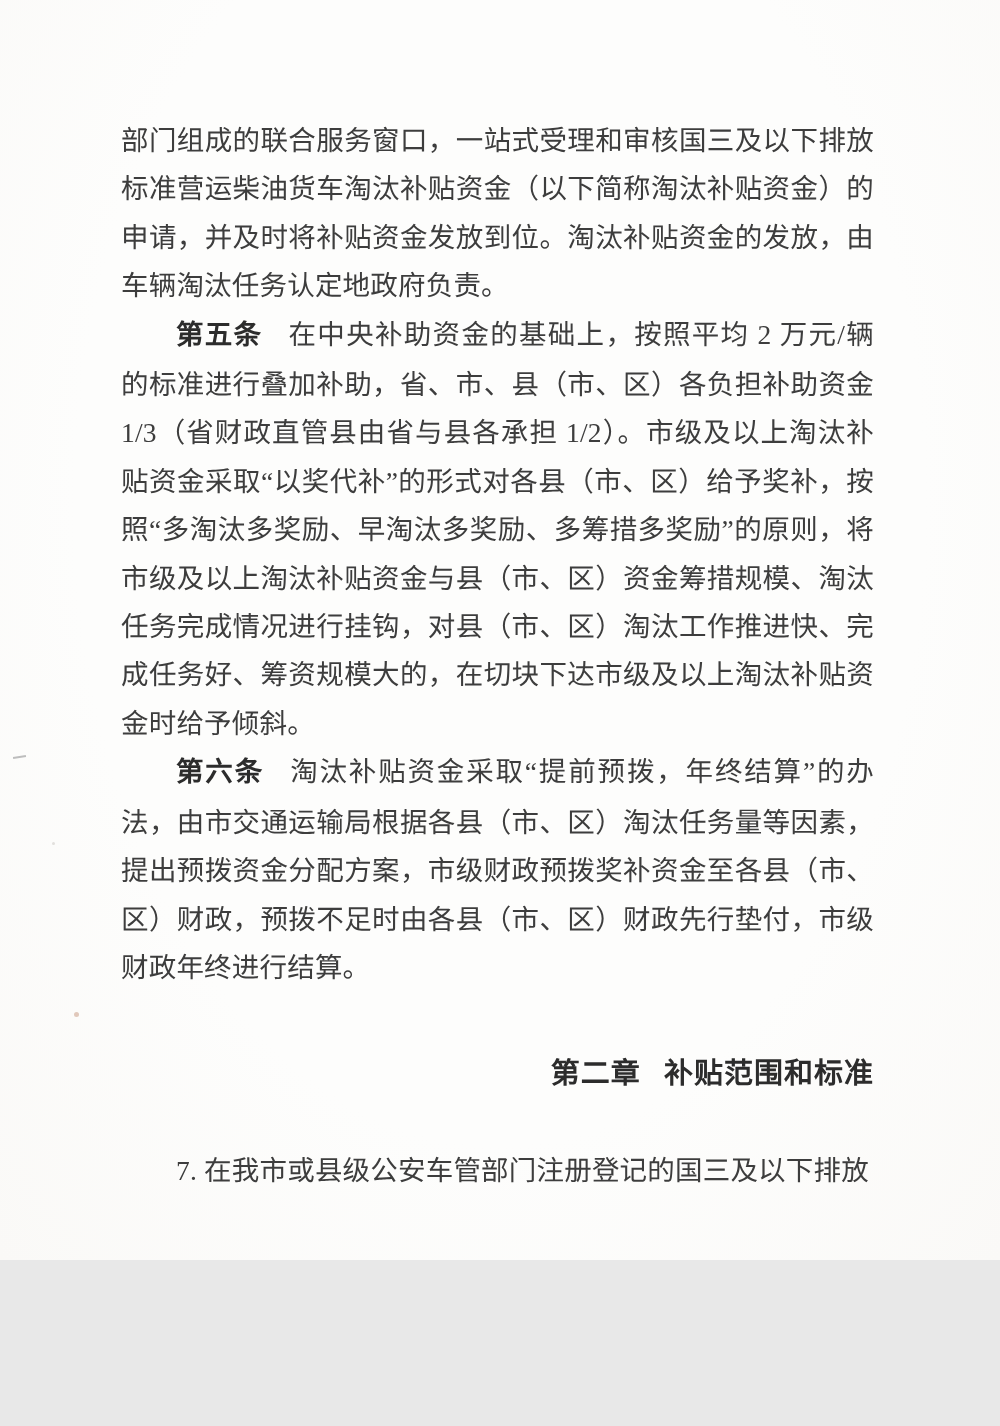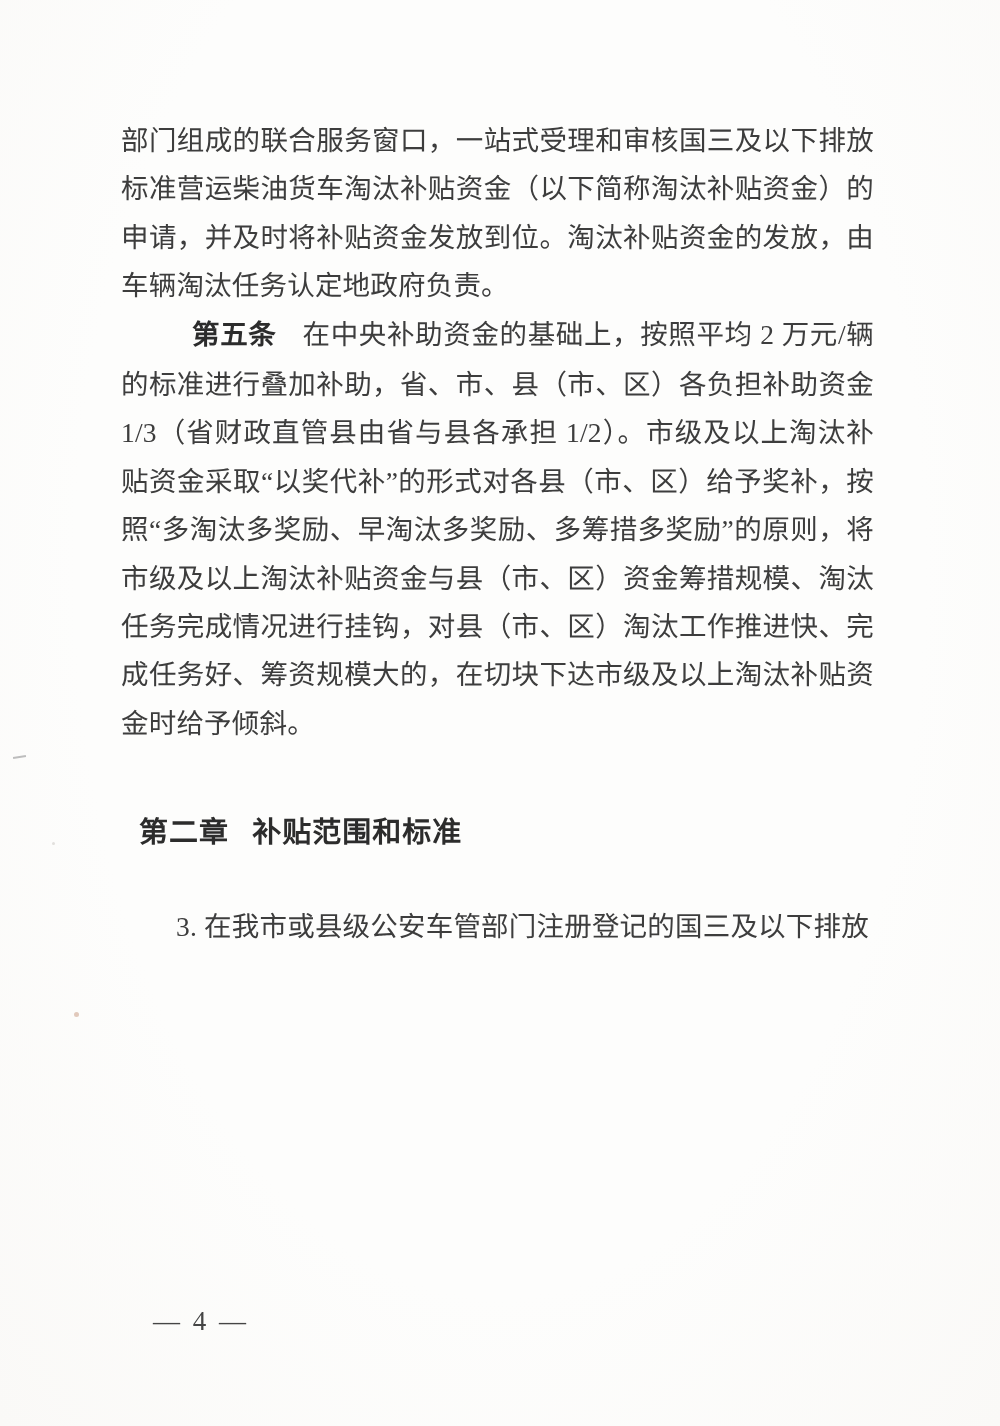--- a/index.html
+++ b/index.html
@@ -1,20 +1,20 @@
 <!DOCTYPE html>
 <html lang="zh-CN"><head>
 <meta charset="utf-8">
 <style>
   * { margin: 0; padding: 0; box-sizing: border-box; }
   html, body { background: #e8e8e8; }
   .page {
     position: relative;
     width: 1000px;
-    height: 1426px;
+    height: 1260px;
     margin: 0 auto;
     background: #fcfcfb;
     background-image: radial-gradient(ellipse at 50% 40%, #fdfdfc 60%, #faf9f7 100%);
     overflow: hidden;
     font-family: "Liberation Serif", "DejaVu Serif", serif;
     color: #3d3d3d;
   }
   .content {
     position: absolute;
     left: 121px;
@@ -26,29 +26,28 @@
     line-height: 48.4px;
     text-align: justify;
     text-indent: 2em;
     letter-spacing: 0.2px;
   }
   p.no-indent { text-indent: 0; }
   .art-label {
     font-family: Liberation Mono, monospace;
     font-weight: 700;
     color: #2c2c2c;
-    margin-left: 16px;
   }
   .art-text { margin-left: 0.95em; }
   h2.chapter {
     margin-top: 60px;
     margin-bottom: 46px;
-    text-align: left;
+    text-align: right;
     text-indent: 18px;
-    font-family: Liberation Serif, serif;
+    font-family: Liberation Mono, monospace;
     font-weight: 700;
     font-size: 29px;
     line-height: 48.4px;
     color: #2c2c2c;
     letter-spacing: 1px;
   }
   h2.chapter .ch-title { margin-left: 0.8em; }
   .page-number {
     position: absolute;
     left: 153px;
@@ -82,25 +81,26 @@
 </head>
 <body>
 
 <div class="page">
   <div class="content">
 
     <p class="body-p no-indent">部门组成的联合服务窗口，一站式受理和审核国三及以下排放标准营运柴油货车淘汰补贴资金（以下简称淘汰补贴资金）的申请，并及时将补贴资金发放到位。淘汰补贴资金的发放，由车辆淘汰任务认定地政府负责。</p>
 
     <p class="body-p"><span class="art-label">第五条</span><span class="art-text">在中央补助资金的基础上，按照平均 2 万元/辆的标准进行叠加补助，省、市、县（市、区）各负担补助资金 1/3（省财政直管县由省与县各承担 1/2）。市级及以上淘汰补贴资金采取“以奖代补”的形式对各县（市、区）给予奖补，按照“多淘汰多奖励、早淘汰多奖励、多筹措多奖励”的原则，将市级及以上淘汰补贴资金与县（市、区）资金筹措规模、淘汰任务完成情况进行挂钩，对县（市、区）淘汰工作推进快、完成任务好、筹资规模大的，在切块下达市级及以上淘汰补贴资金时给予倾斜。</span></p>
 
+    <p class="body-p"><span class="art-label">第六条</span><span class="art-text">淘汰补贴资金采取“提前预拨，年终结算”的办法，由市交通运输局根据各县（市、区）淘汰任务量等因素，提出预拨资金分配方案，市级财政预拨奖补资金至各县（市、区）财政，预拨不足时由各县（市、区）财政先行垫付，市级财政年终进行结算。</span></p>
 
     <h2 class="chapter"><span class="ch-num">第二章</span><span class="ch-title">补贴范围和标准</span></h2>
 
 
-    <p class="body-p">3. 在我市或县级公安车管部门注册登记的国三及以下排放</p>
+    <p class="body-p">7. 在我市或县级公安车管部门注册登记的国三及以下排放</p>
 
   </div>
 
   <div class="page-number">— 4 —</div>
 
   <span class="speck speck-1"></span>
   <span class="speck speck-2"></span>
   <span class="speck speck-3"></span>
 </div>
 

